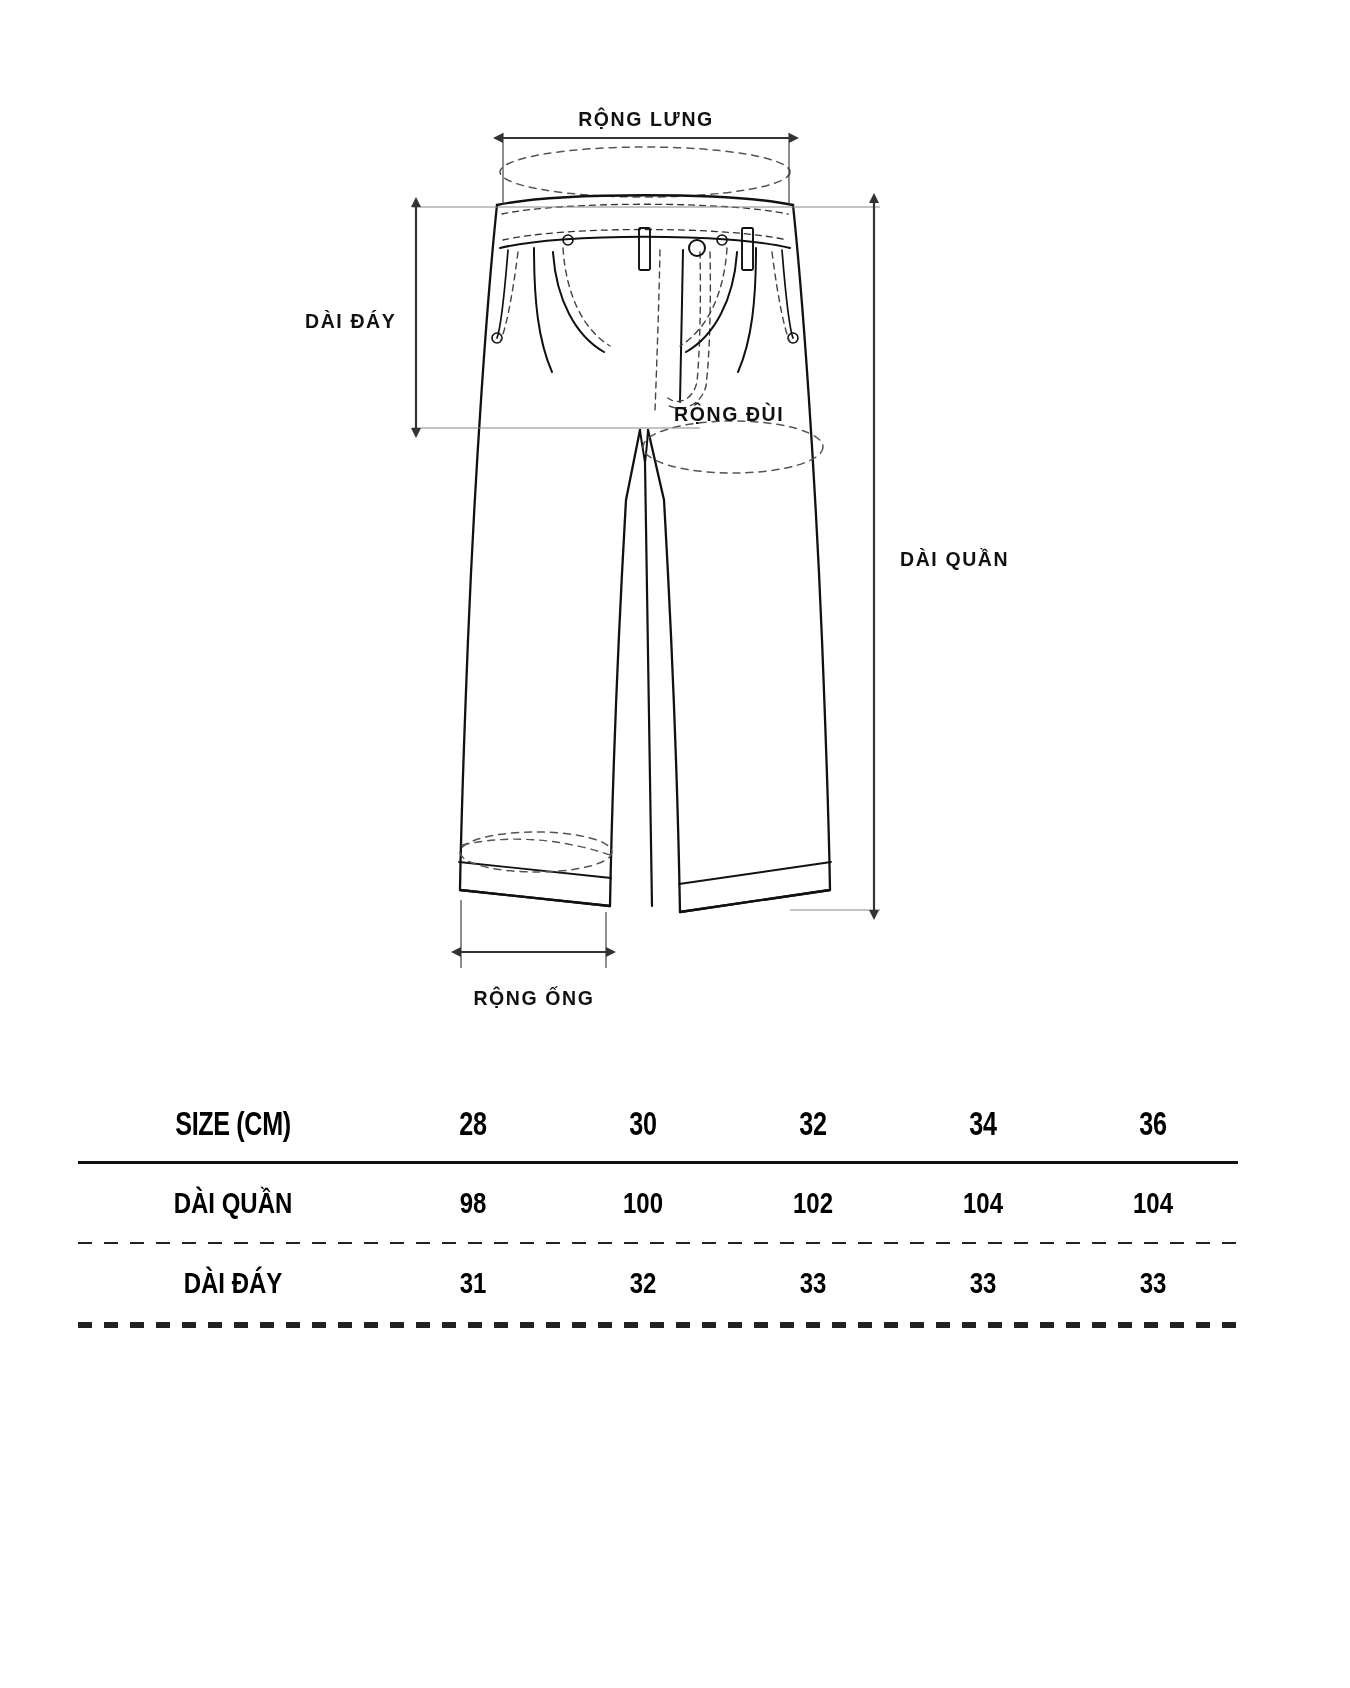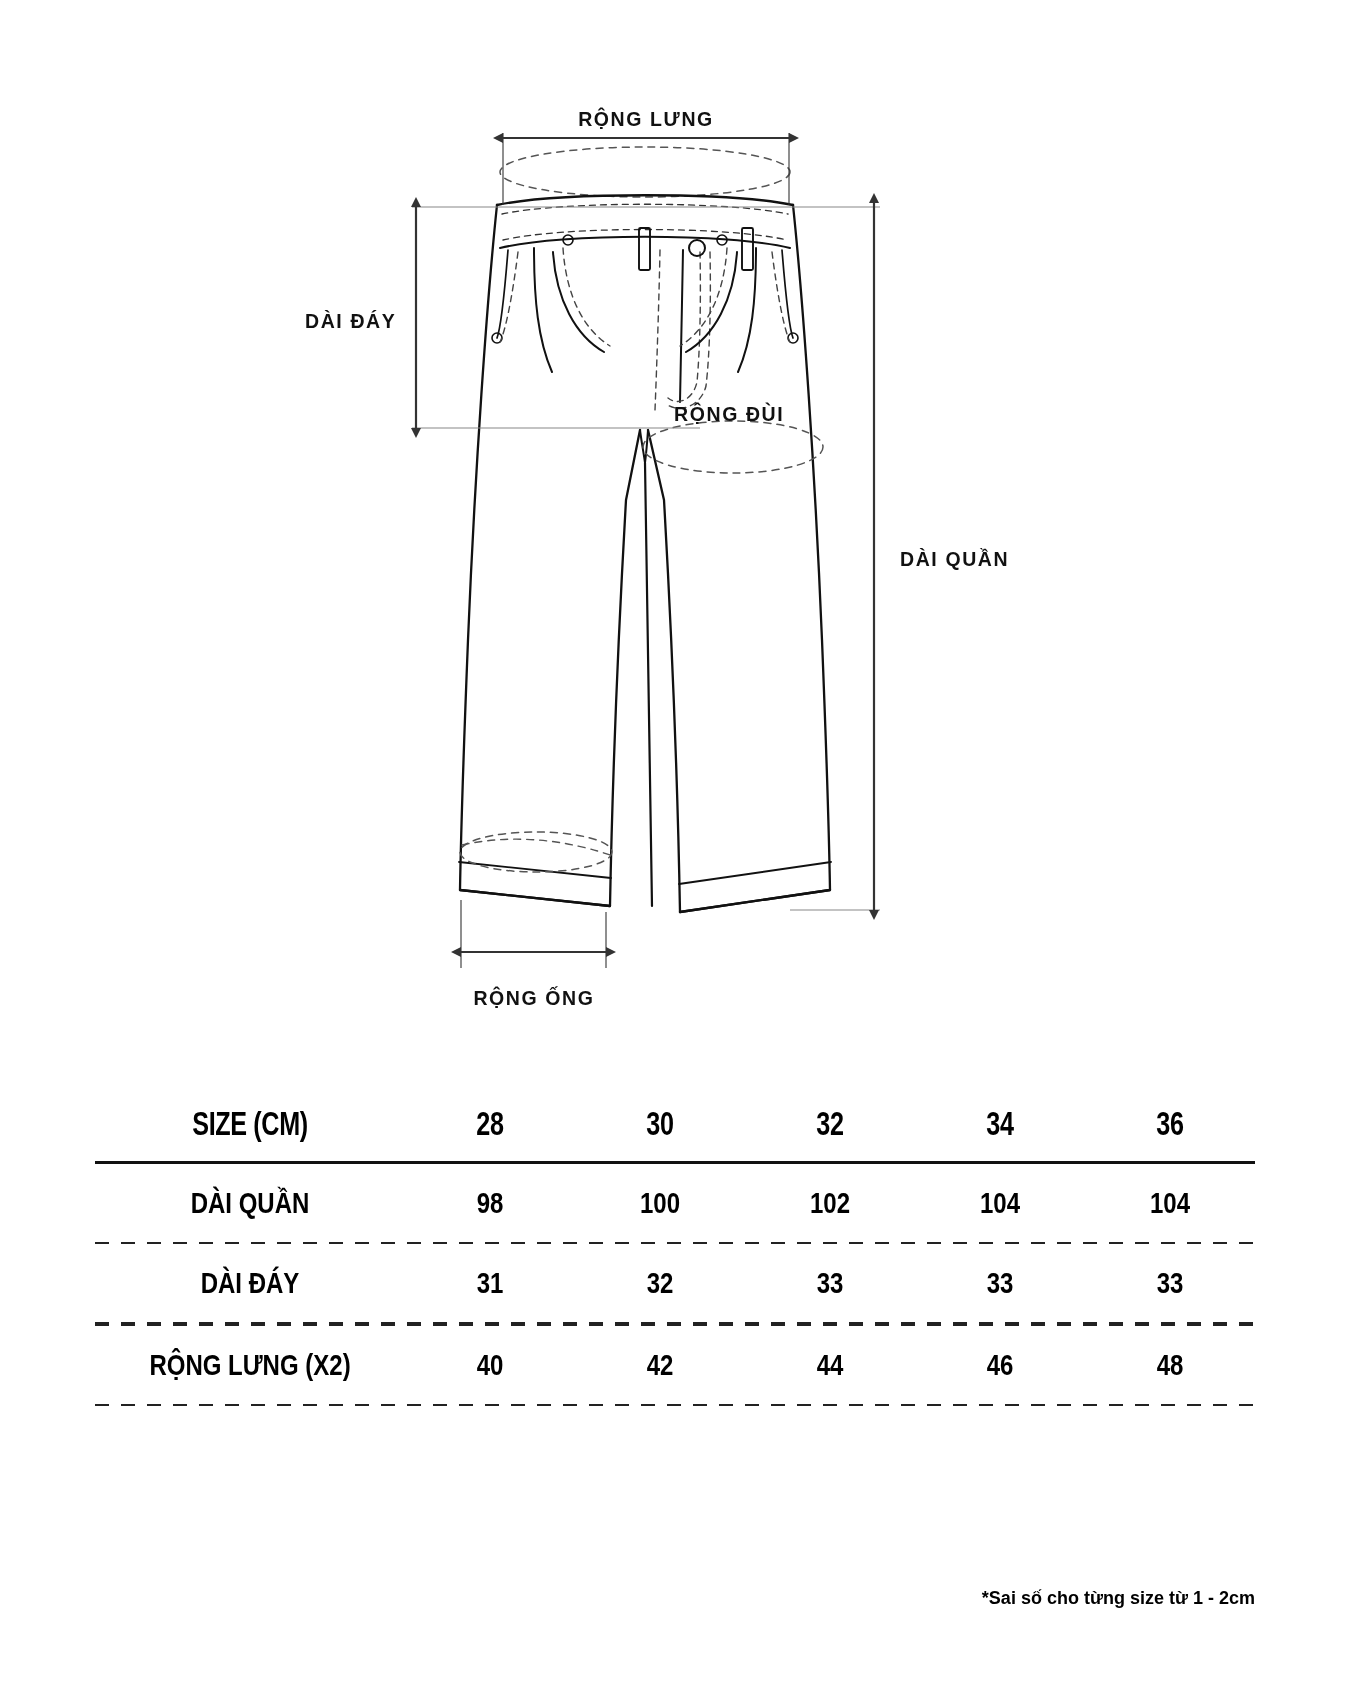--- a/index.html
+++ b/index.html
@@ -29,21 +29,21 @@
     font-family: "Liberation Sans", sans-serif;
     font-weight: 700;
     font-size: 19.5px;
     letter-spacing: 1.6px;
     fill: #111111;
   }
 
   
   #size-table {
     position: absolute;
-    left: 95px;
+    left: 78px;
     top: 1092px;
     width: 1160px;
   }
   table.sizes {
     width: 100%;
     border-collapse: collapse;
     table-layout: fixed;
   }
   table.sizes col.lbl  { width: 310px; }
   table.sizes col.val  { width: 170px; }
@@ -294,31 +294,22 @@
           <td class="row-cell">33</td>
         </tr>
         <tr class="dash-sep">
             <td colspan="6"></td>
           </tr>
 
         <tr class="dash-sep">
             <td colspan="6"></td>
           </tr>
 
-        <tr class="data-row">
-          <td class="row-cell label-col">RỘNG LƯNG (X2)</td>
-          <td class="row-cell">40</td>
-          <td class="row-cell">42</td>
-          <td class="row-cell">44</td>
-          <td class="row-cell">46</td>
-          <td class="row-cell">48</td>
-        </tr>
         <tr class="dash-sep">
             <td colspan="6"></td>
           </tr>
 
       </tbody>
     </table>
   </div>
 
-  <div id="footnote">*Sai số cho từng size từ 1 - 2cm</div>
 
 </div>
 
 </body></html>

